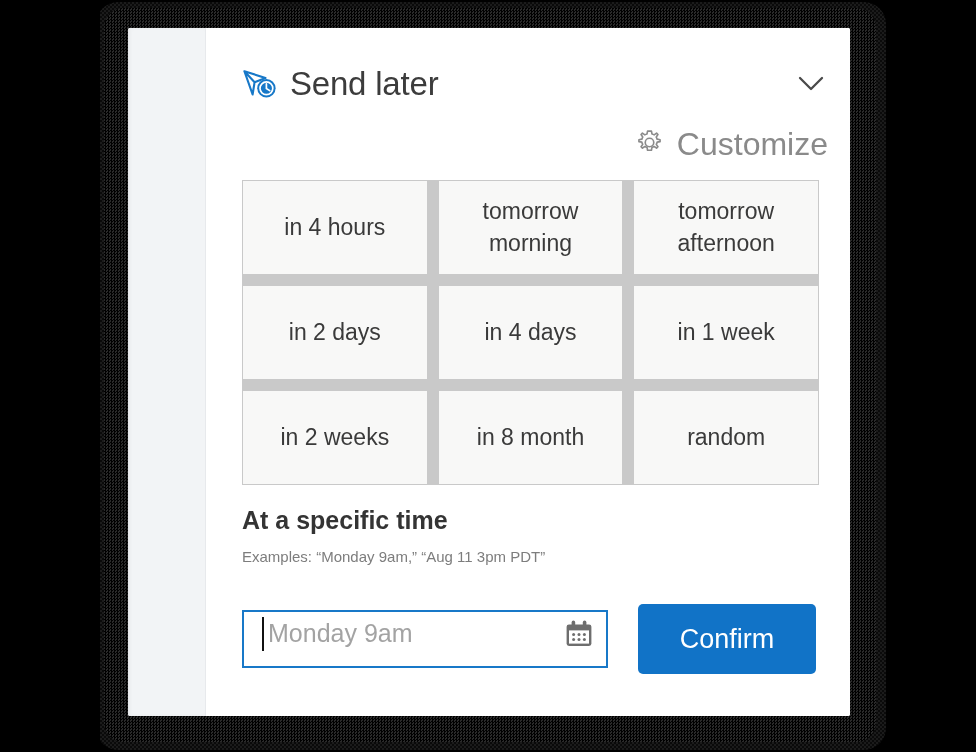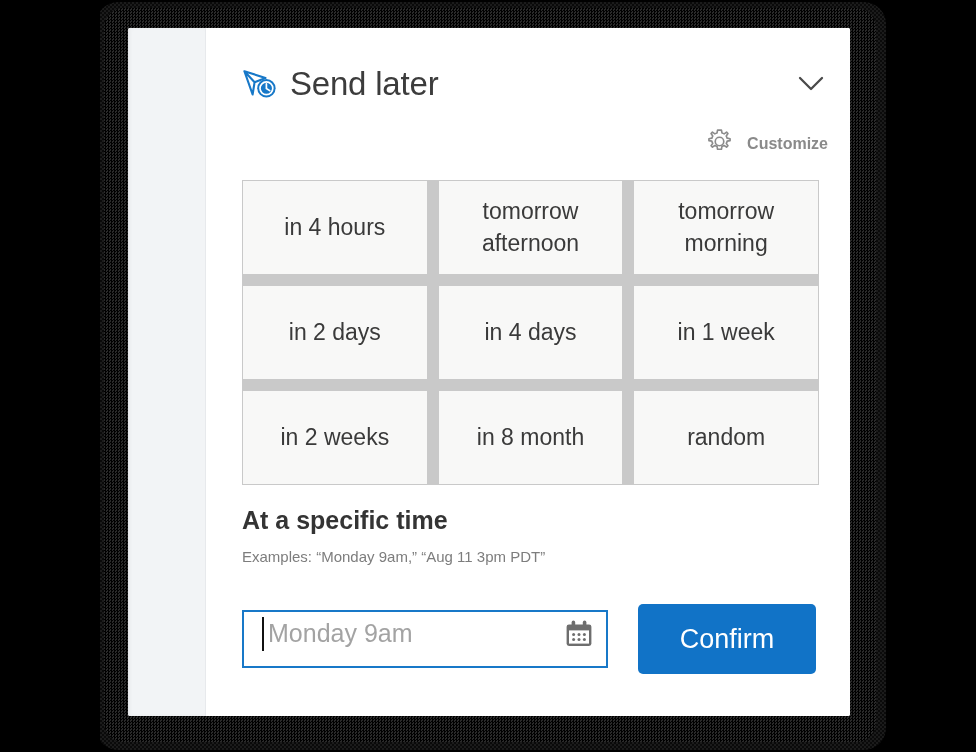--- a/index.html
+++ b/index.html
@@ -118,23 +118,22 @@
   
   .customize-row {
     position: absolute;
     right: 22px;
     top: 98px;
     display: flex;
     align-items: center;
     gap: 12px;
   }
   .customize-label {
-    font-size: 16px;
+    font-size: 32px;
     color: #8a8a8a;
-    font-weight: bold;
   }
 
   
   .grid {
     position: absolute;
     left: 36px;
     top: 152px;
     width: 576px;
     display: grid;
     grid-template-columns: repeat(3, 1fr);
@@ -274,22 +273,22 @@
                      a9.2 9.2 0 0 1 -0.93-2.25 l-3.0-0.55 0-2.0 3.0-0.55 a9.2 9.2 0 0 1 0.93-2.25
                      l-1.74-2.5 1.42-1.42 2.5 1.74 a9.2 9.2 0 0 1 2.25-0.93 l0.55-3.0 2.0 0 Z" fill="none" stroke="#8b8b8b" stroke-width="1.7" stroke-linejoin="round"></path>
             <circle cx="16" cy="16" r="4.4" fill="none" stroke="#8b8b8b" stroke-width="1.7"></circle>
           </svg>
         </span>
         <span class="customize-label">Customize</span>
       </div>
 
       <div class="grid">
         <div class="cell">in 4 hours</div>
+        <div class="cell">tomorrow morning</div>
         <div class="cell">tomorrow afternoon</div>
-        <div class="cell">tomorrow morning</div>
         <div class="cell">in 2 days</div>
         <div class="cell">in 4 days</div>
         <div class="cell">in 1 week</div>
         <div class="cell">in 2 weeks</div>
         <div class="cell">in 8 month</div>
         <div class="cell">random</div>
       </div>
 
       <div class="section-title">At a specific time</div>
       <div class="examples">Examples: “Monday 9am,” “Aug 11 3pm PDT”</div>

